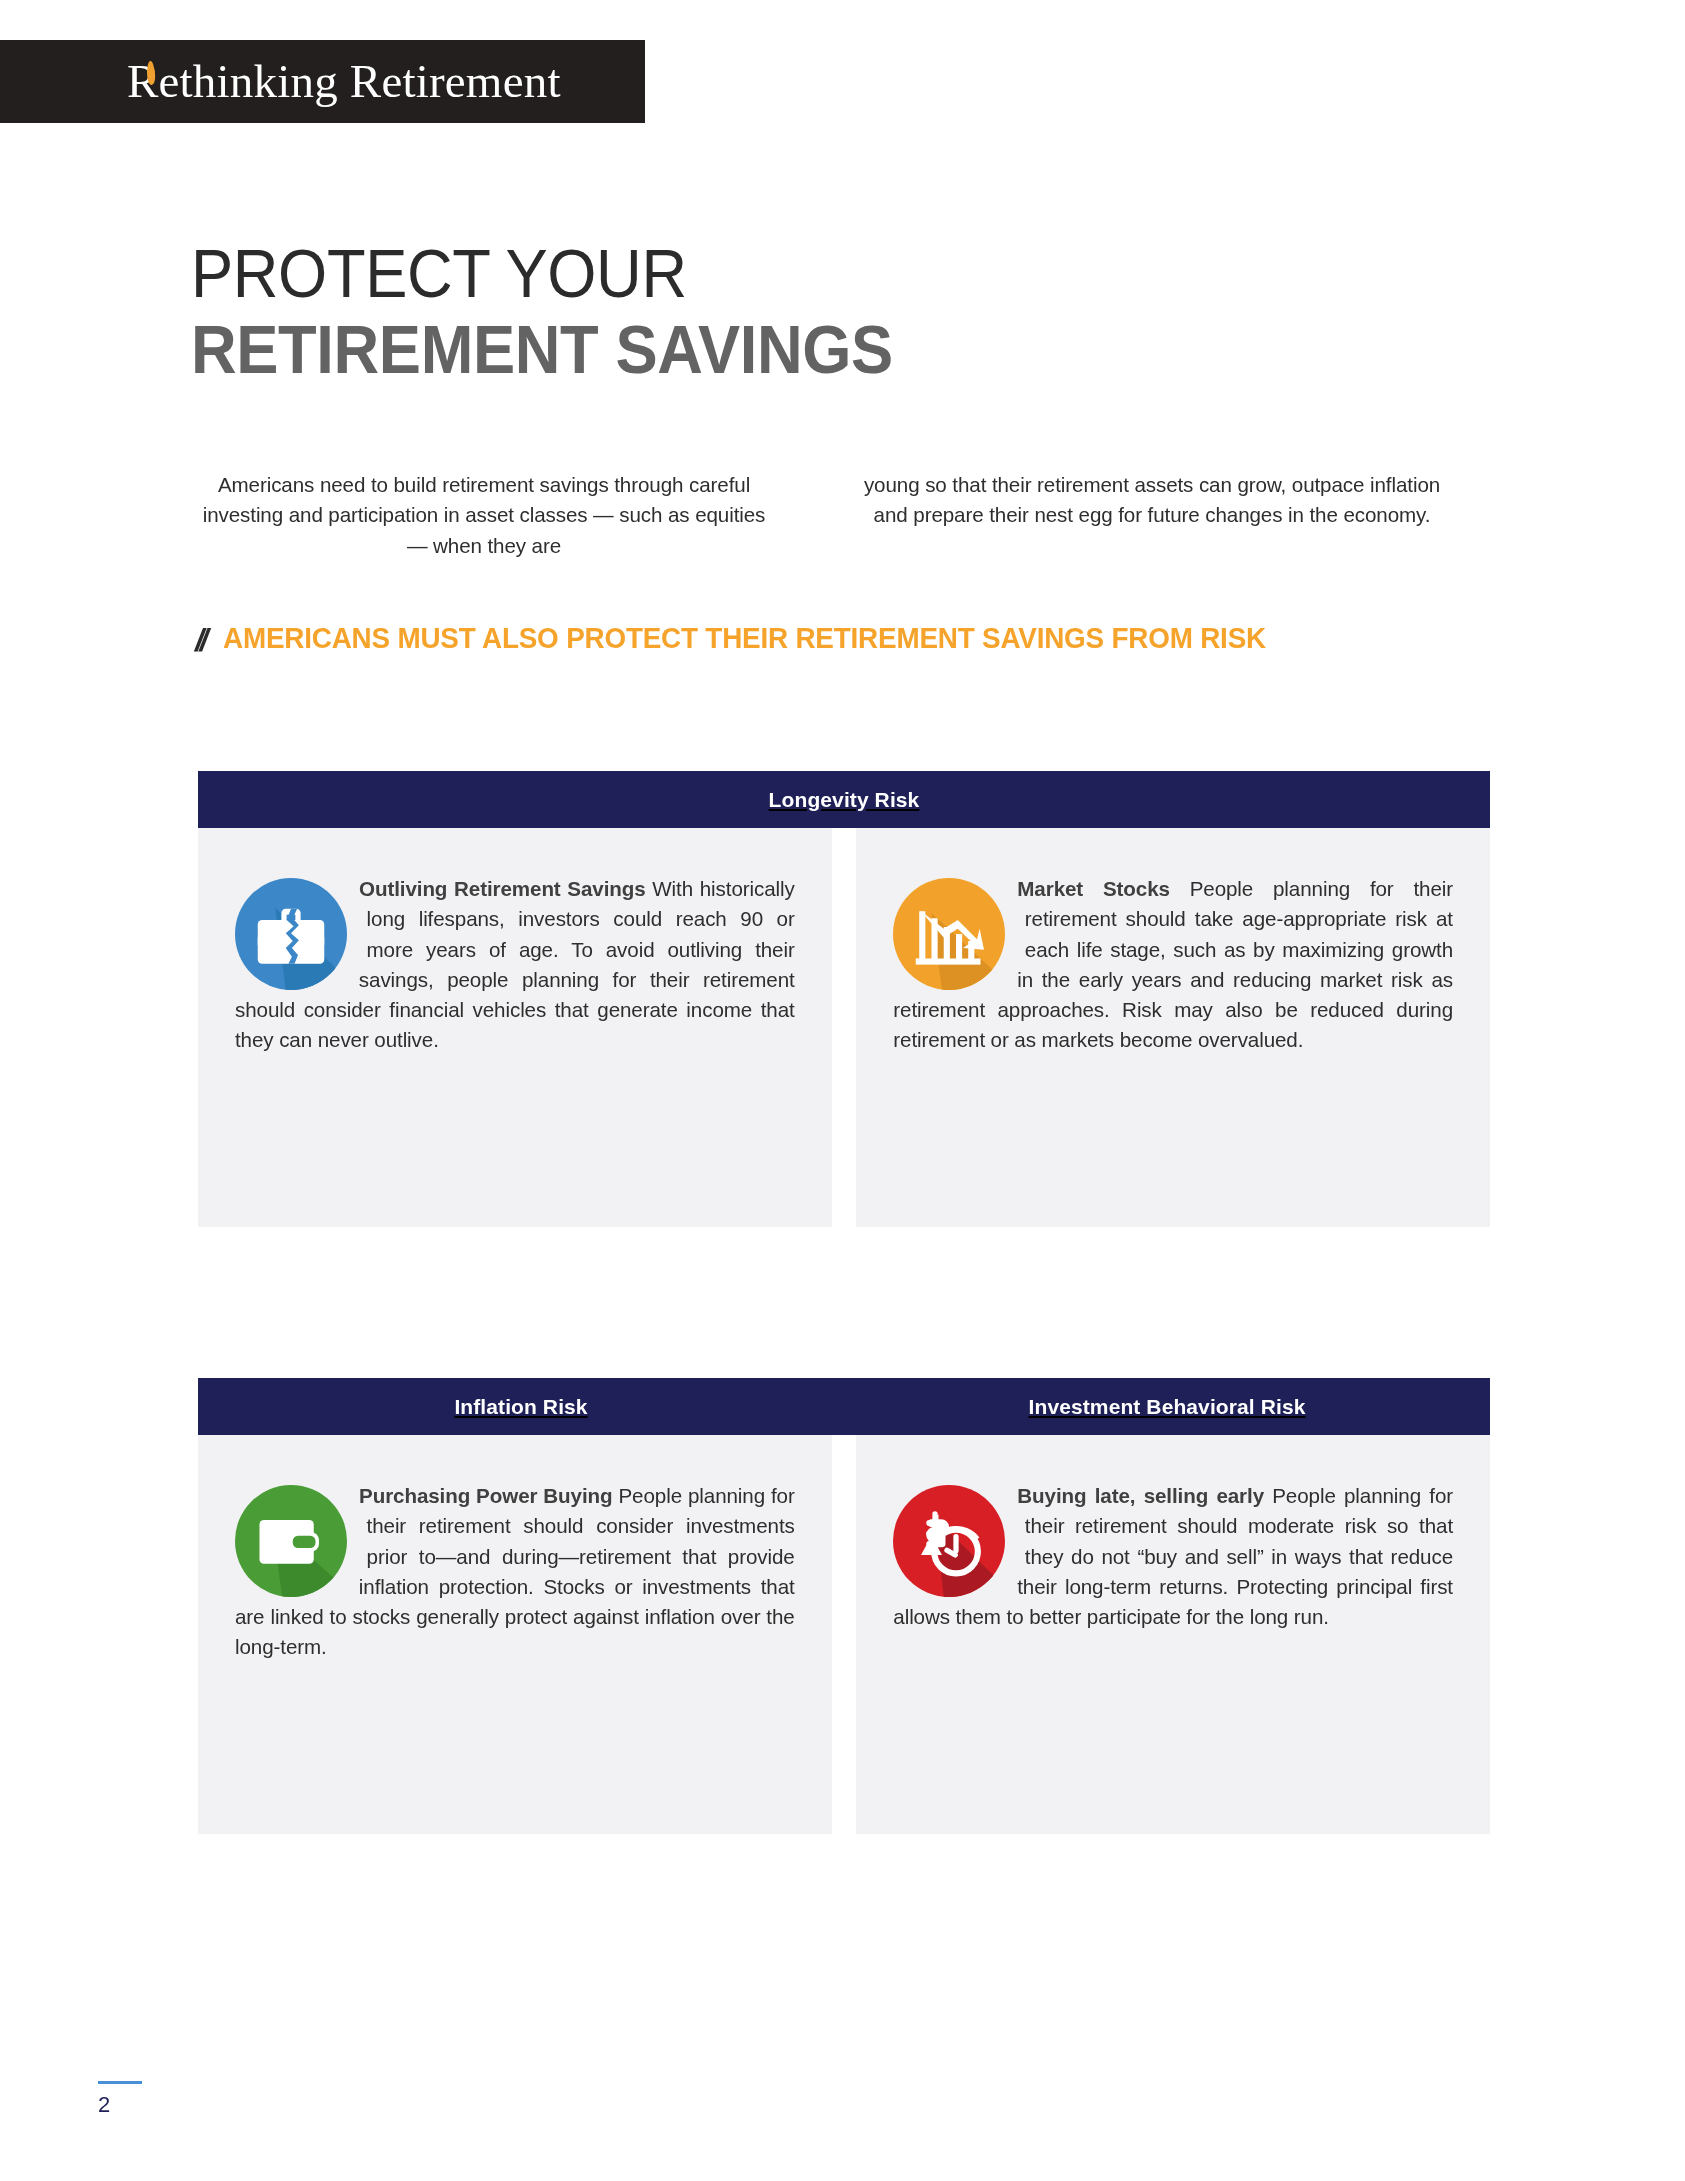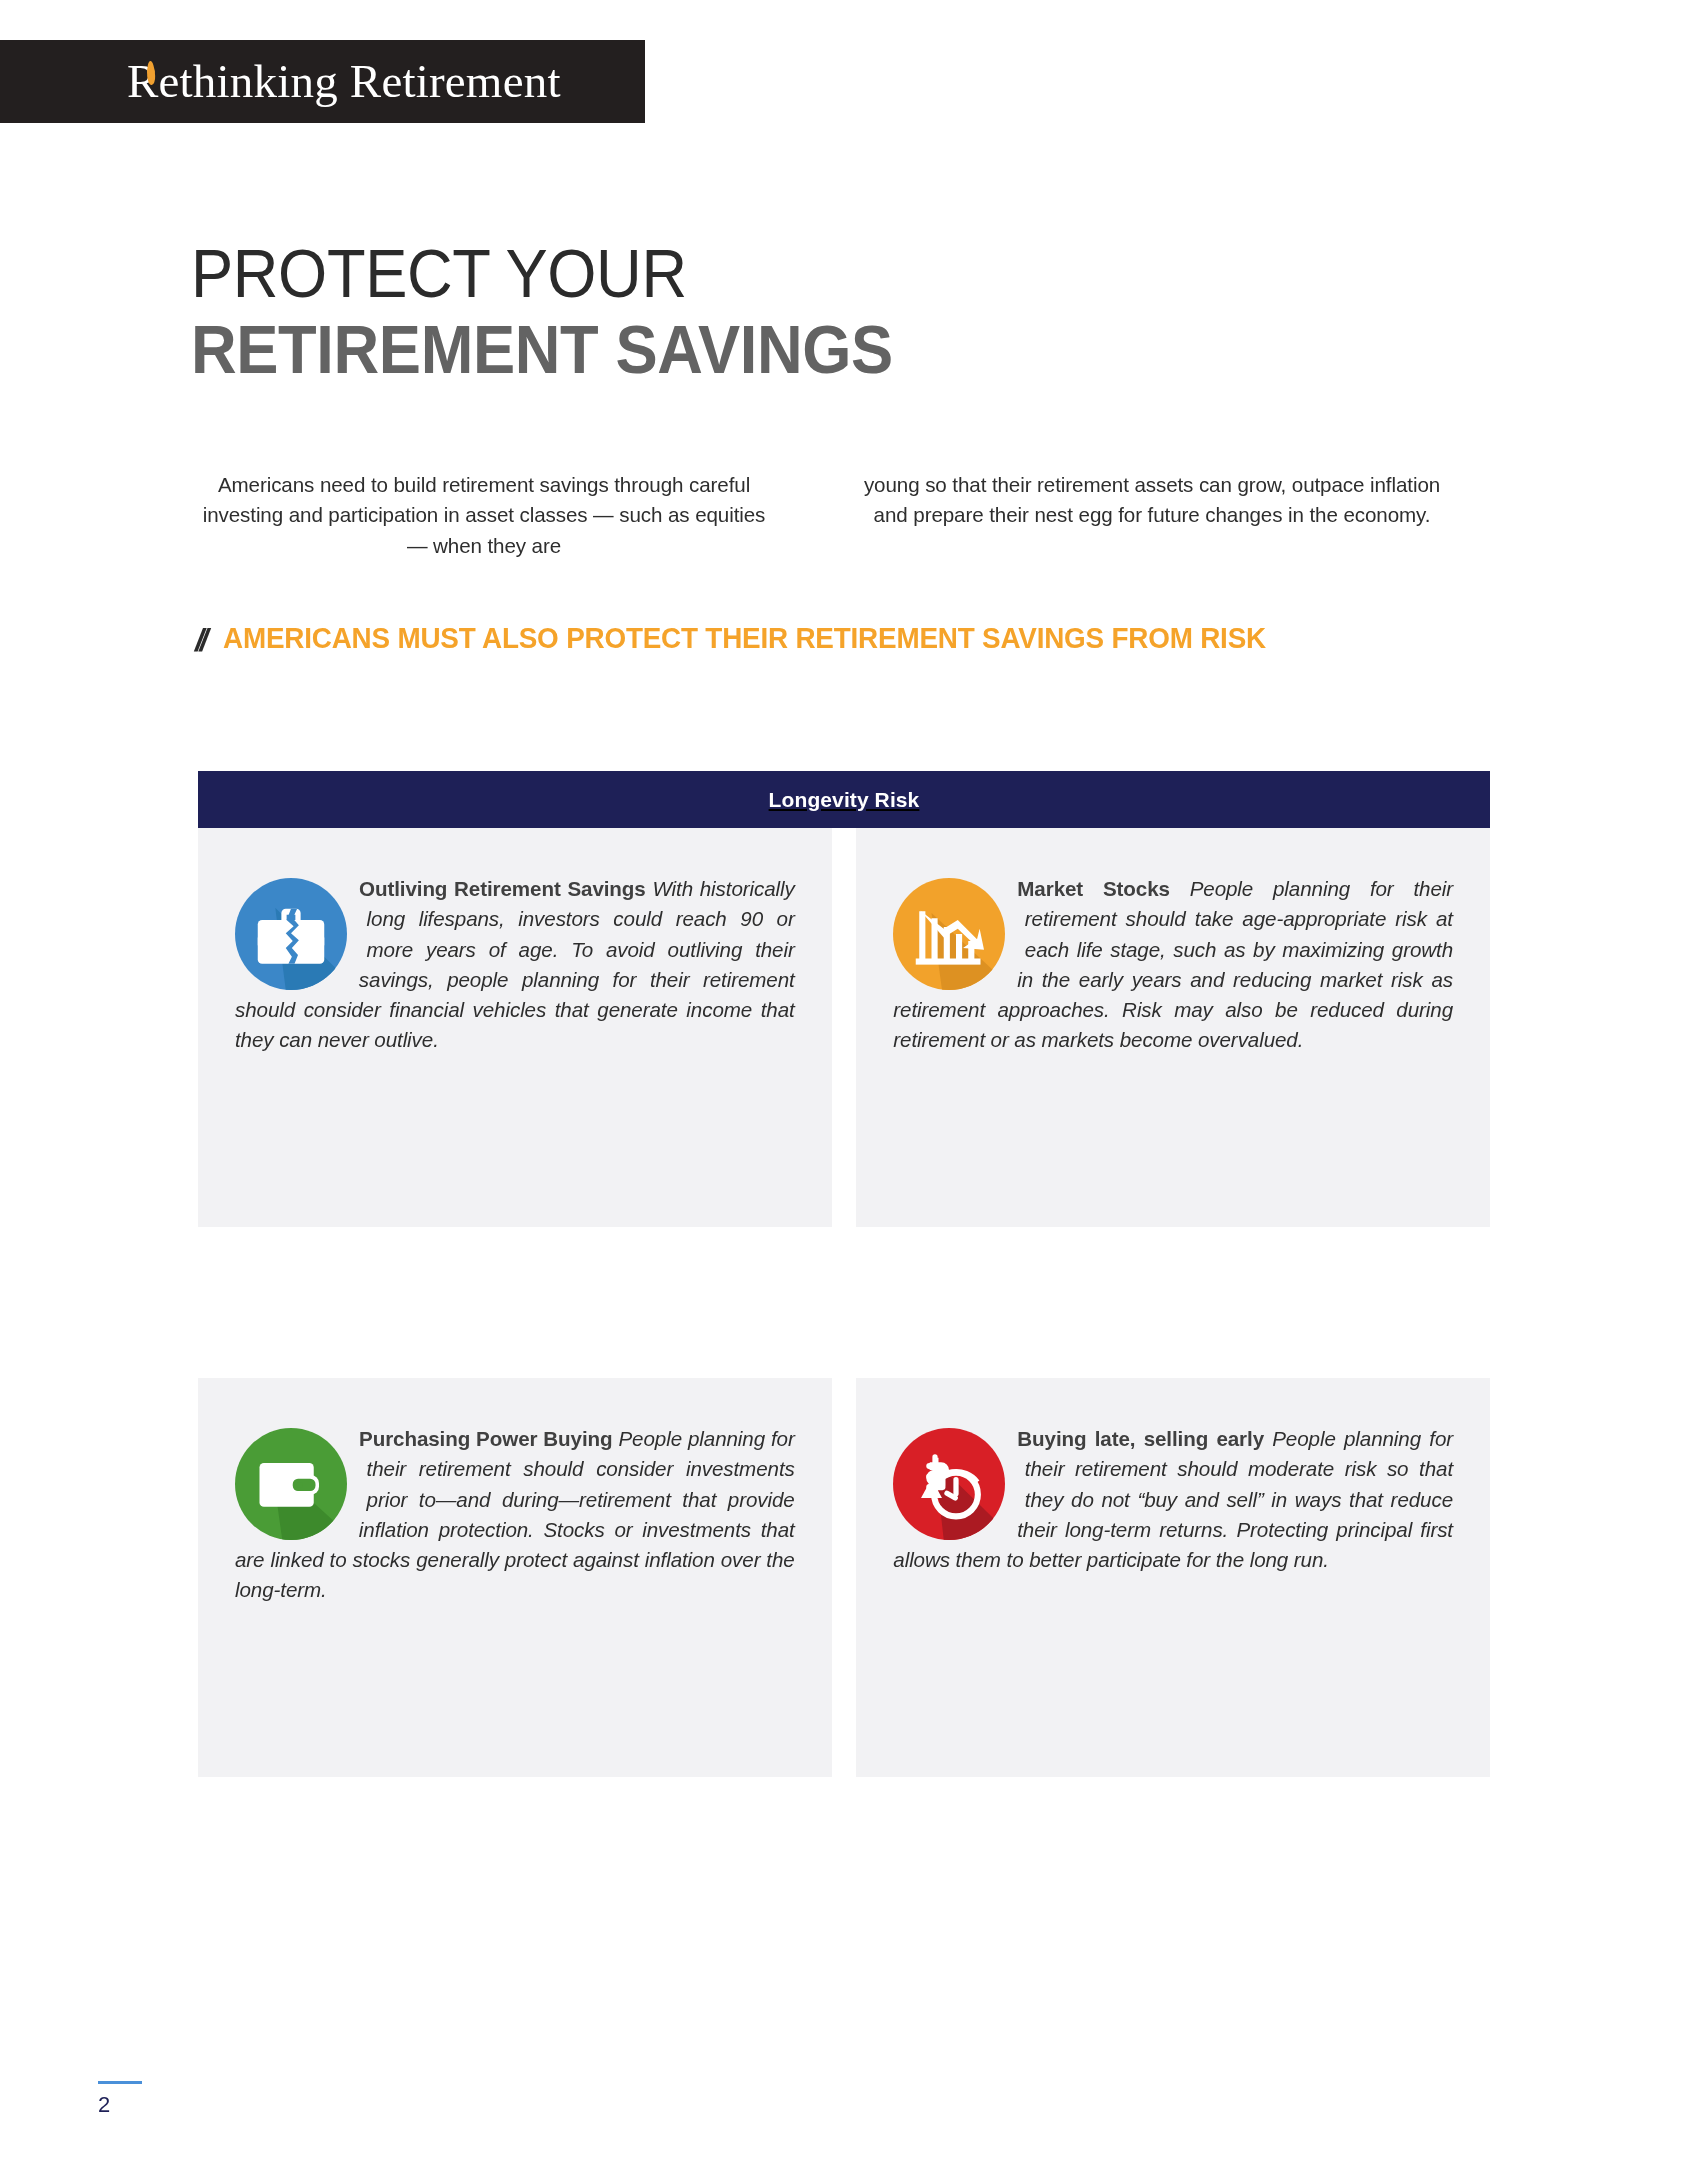--- a/index.html
+++ b/index.html
@@ -178,21 +178,21 @@
     height: 112px;
     margin: 3.5px 23px 5.3px 0;
     shape-outside: circle(50%);
     -webkit-shape-outside: circle(50%);
   }
   .risk-card-title {
     color: #404040;
     font-weight: 700;
     display: inline;
   }
-  .risk-card-body { display: inline; font-style: italic; }
+  .risk-card-body { display: inline; }
 
   
   .footer-rule {
     position: absolute;
     left: 98px;
     top: 2081px;
     width: 44px;
     height: 2.6px;
     background: #4a90d9;
   }
@@ -288,20 +288,24 @@
           </svg>
         </span>
         <span class="risk-card-title">Market Stocks</span><span class="risk-card-body"> People planning for their retirement should take age-appropriate risk at each life stage, such as by maximizing growth in the early years and reducing market risk as retirement approaches. Risk may also be reduced during retirement or as markets become overvalued.</span>
       </div>
     </div>
 
   </div>
 </div>
 
 <div class="risk-row risk-row-2">
+  <div class="risk-header-bar">
+    <div class="risk-header-cell">Inflation Risk</div>
+    <div class="risk-header-cell">Investment Behavioral Risk</div>
+  </div>
   <div class="risk-body-row">
 
     <div class="risk-card">
       <div class="risk-card-inner">
         <span class="risk-icon">
           <svg viewBox="0 0 128 128" width="112" height="112" aria-hidden="true">
             <defs>
                 <clipPath id="clipC">
                   <circle cx="64" cy="64" r="64"></circle>
                 </clipPath>

